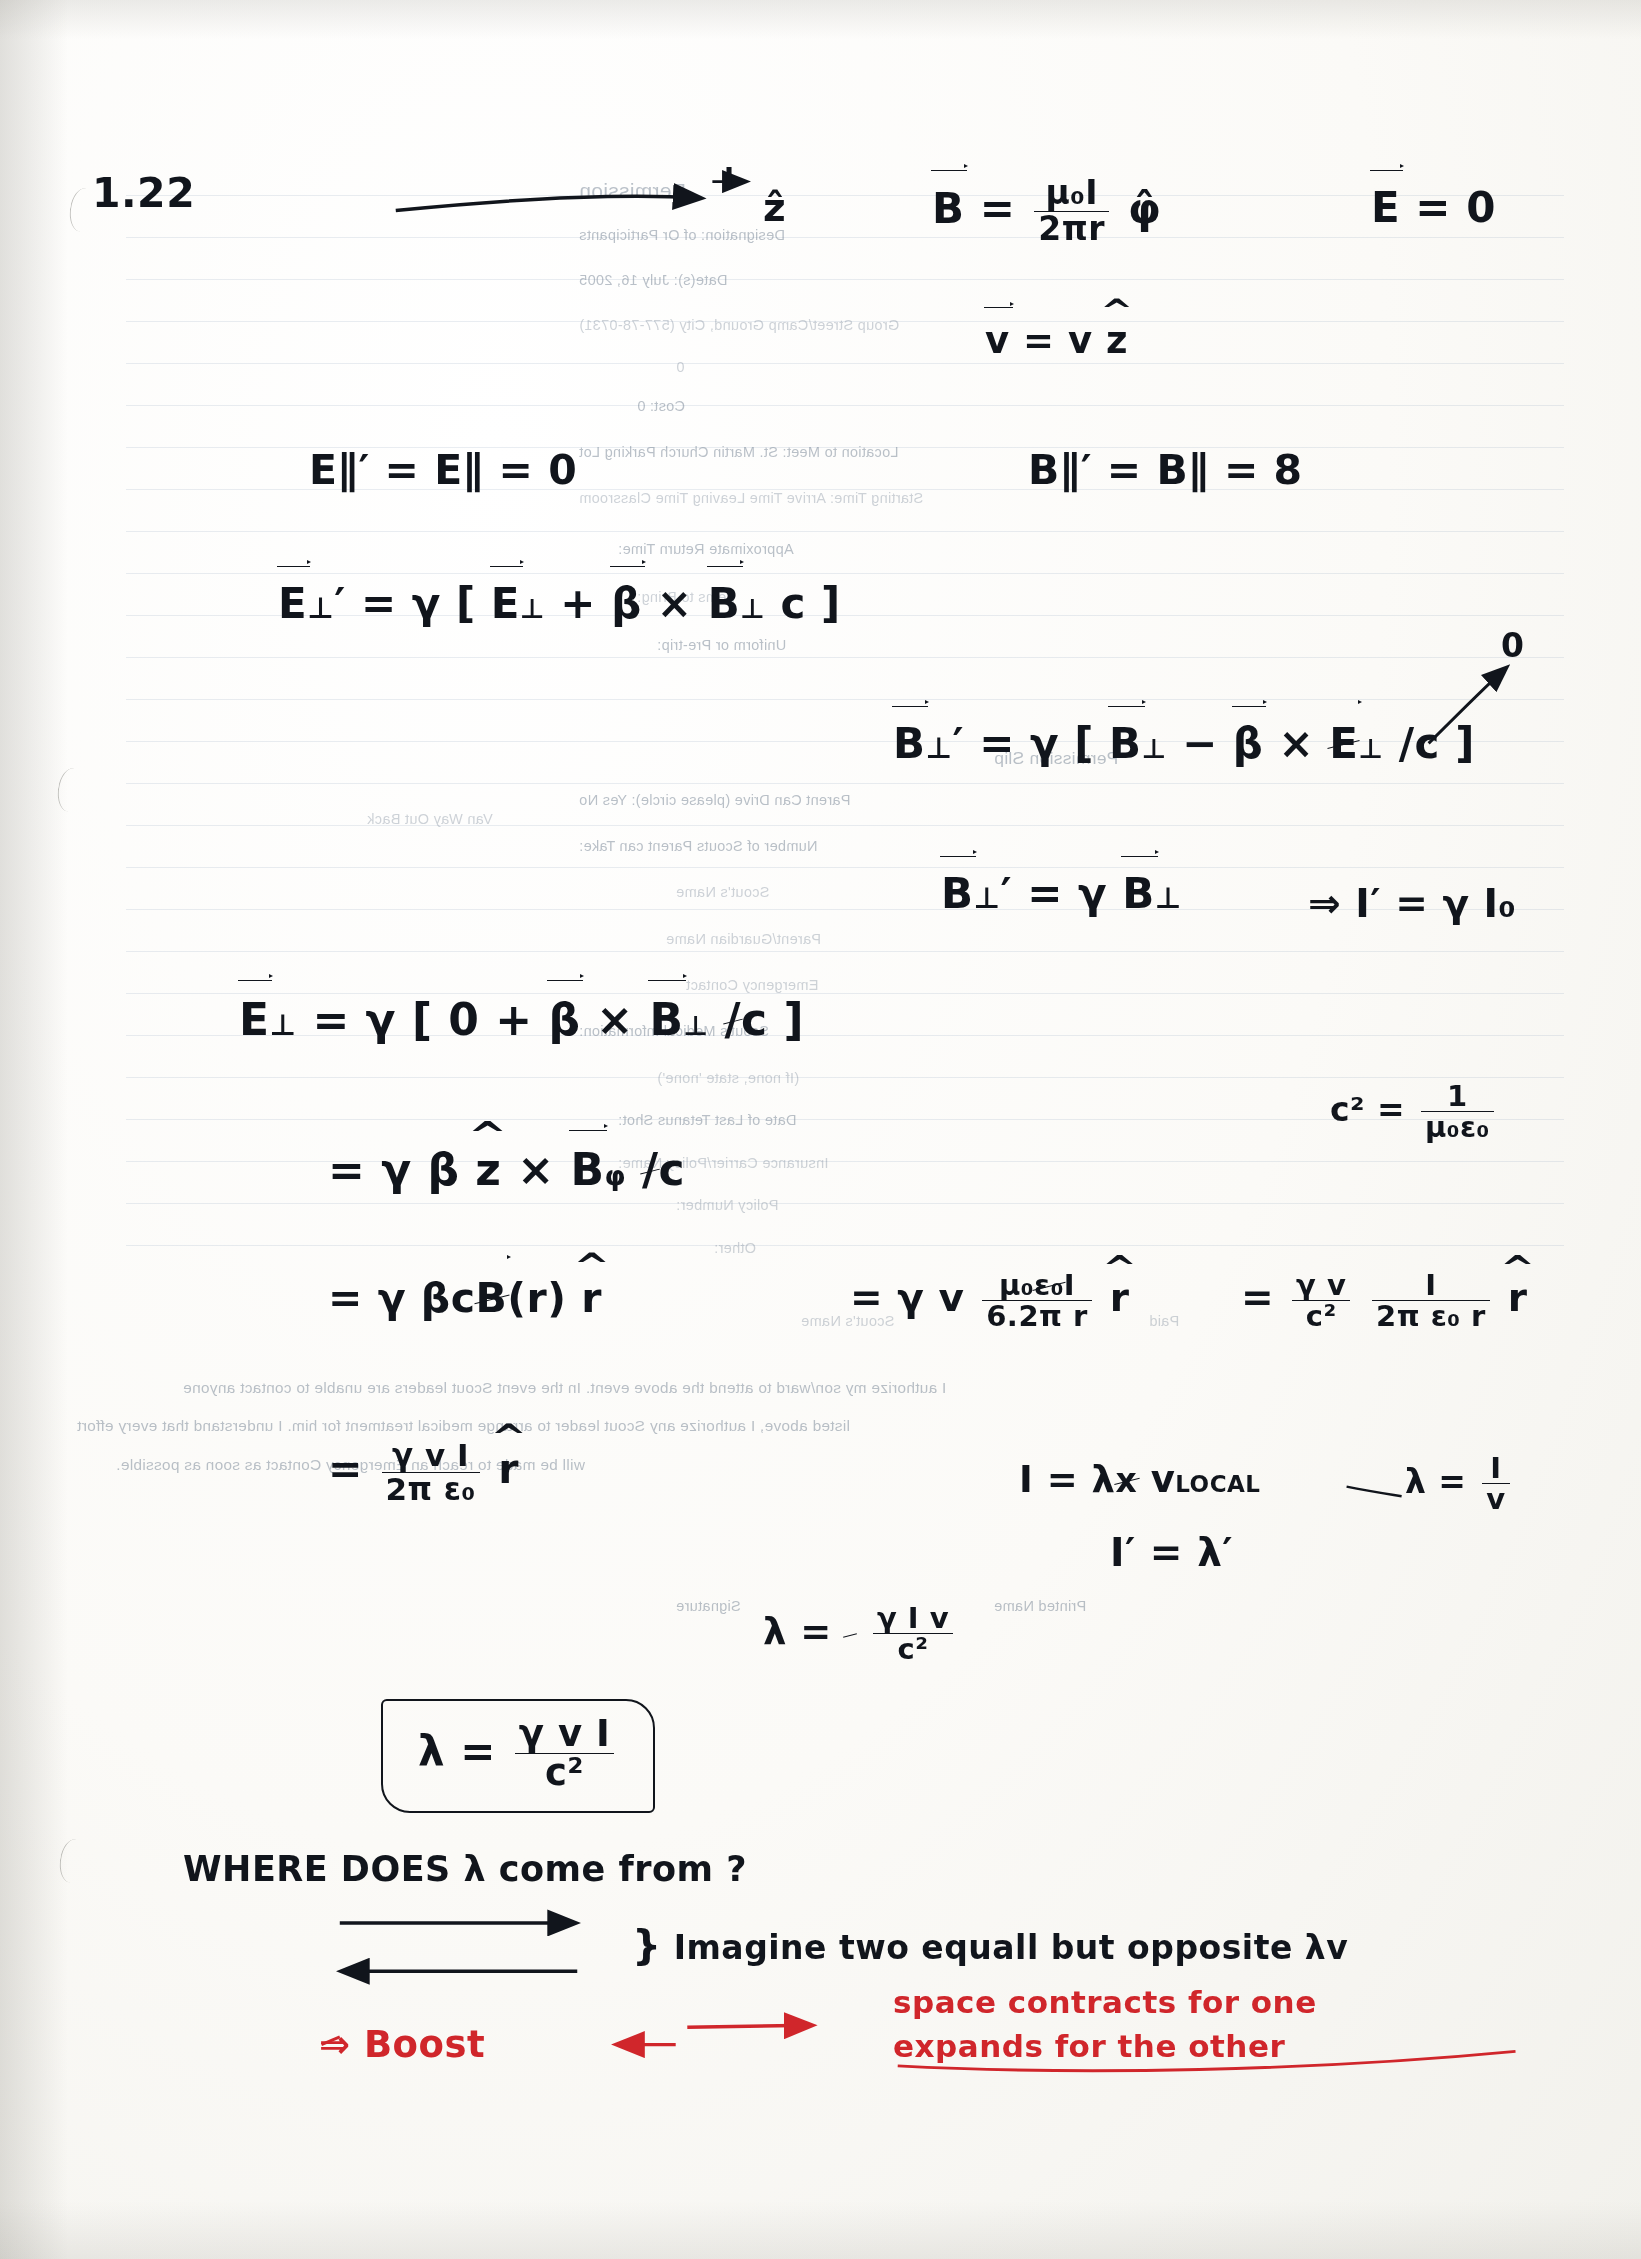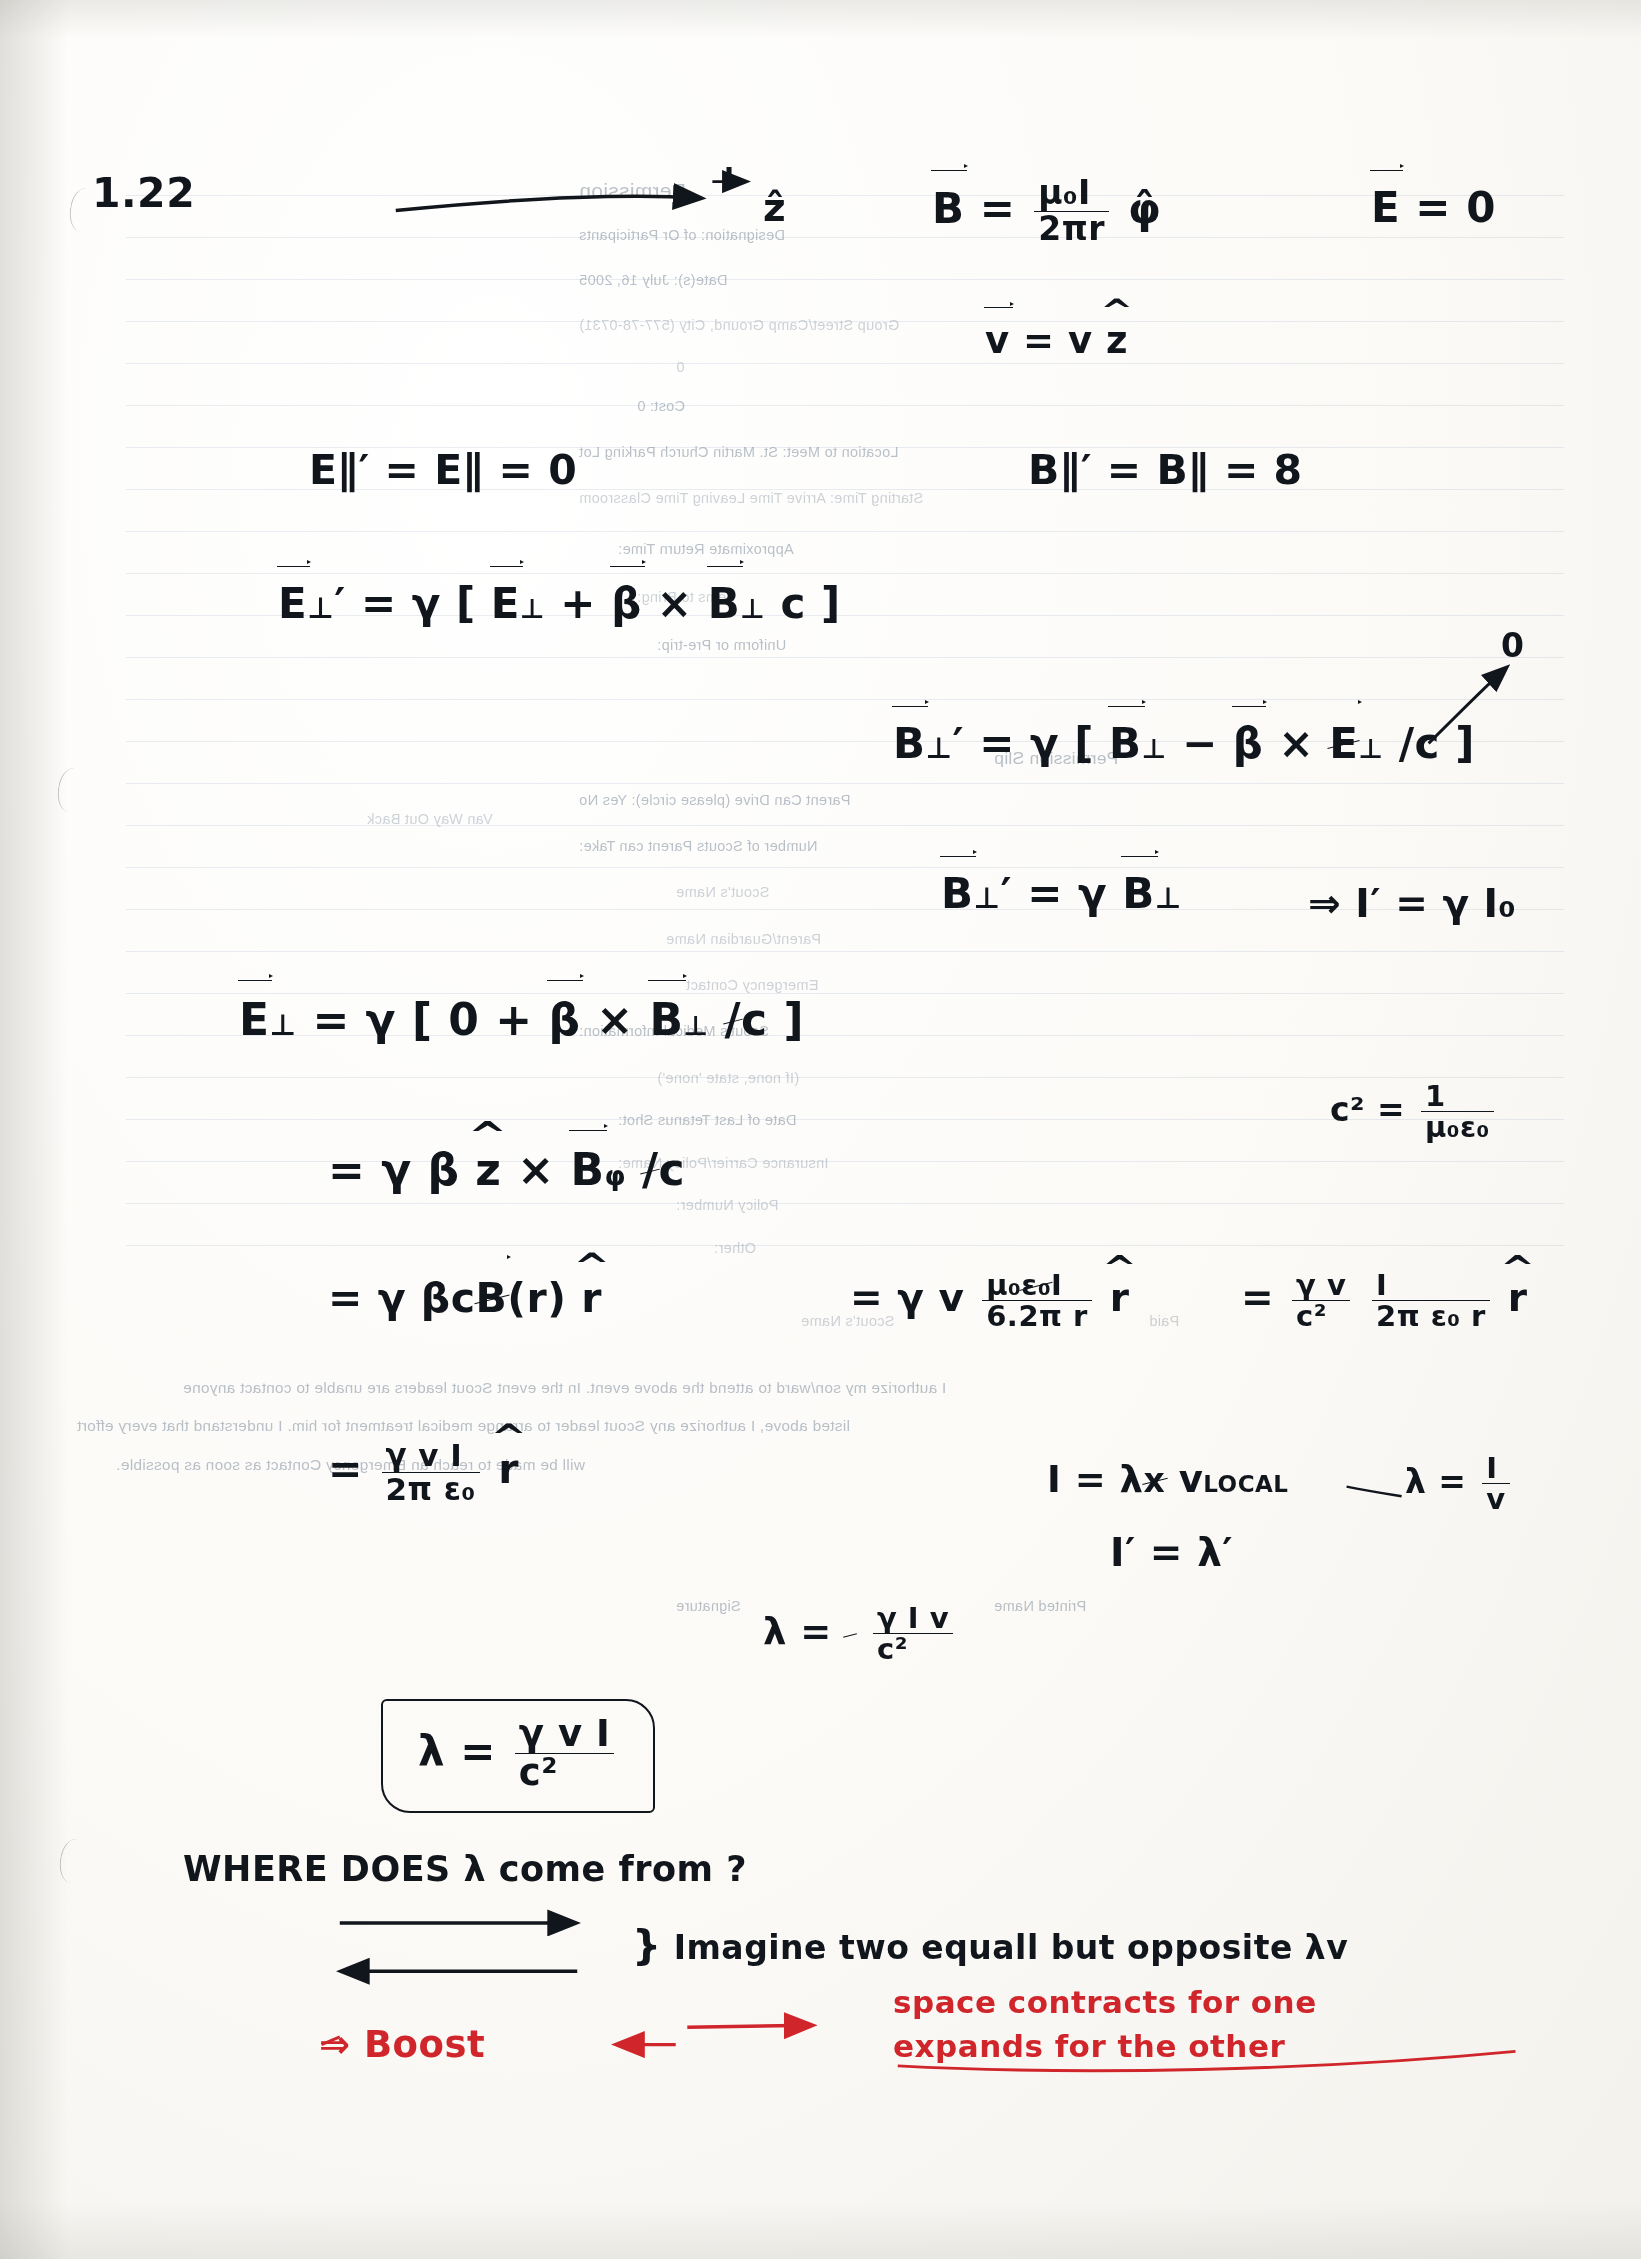--- a/index.html
+++ b/index.html
@@ -79,21 +79,21 @@
     position: absolute;
     color: #11151c;
     font-family: "DejaVu Sans", sans-serif;
     font-weight: 600;
     white-space: nowrap;
     letter-spacing: 0.5px;
   }
   .ink-red { color: #d0262b; }
   .frac {
     display: inline-block;
-    text-align: left;
+    text-align: center;
     vertical-align: middle;
     line-height: 1.05;
     margin: 0 3.9px;
   }
   .frac .num { display: block; padding: 0 3.9px; }
   .frac .den { display: block; border-top: 1.9px solid currentColor; padding: 0 3.9px; }
   .vec { position: relative; display: inline-block; }
   .vec::after {
     content: "";
     position: absolute;
@@ -319,21 +319,21 @@
 
   <div class="hw" style="left:328px; top:1439px; font-size:41px;">
     <span>= </span>
     <span class="frac" style="font-size:31px;">
       <span class="num">γ v  I</span>
       <span class="den">2π ε₀</span>
     </span>
     <span class="hat">r</span>
   </div>
 
-  <div class="hw" style="left:1019px; top:1458px; font-size:37px;margin-left:28px;">
+  <div class="hw" style="left:1019px; top:1458px; font-size:37px;">
     <span>I = λ</span><span class="strike" style="font-size:33px;">x</span><span> v</span><span style="font-size:23px;">LOCAL</span>
     
   </div>
   <div class="hw" style="left:1405px; top:1453px; font-size:33px;">
     <span>λ = </span>
     <span class="frac" style="font-size:29px;">
       <span class="num">I</span>
       <span class="den">v</span>
     </span>
   </div>

